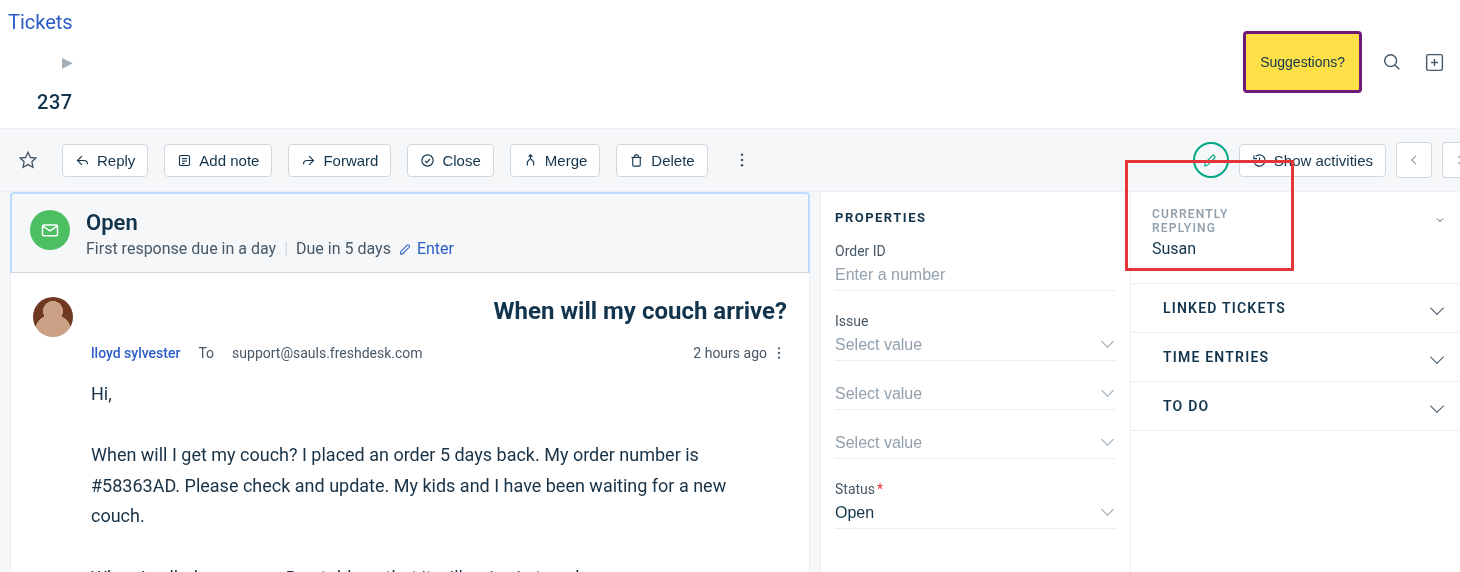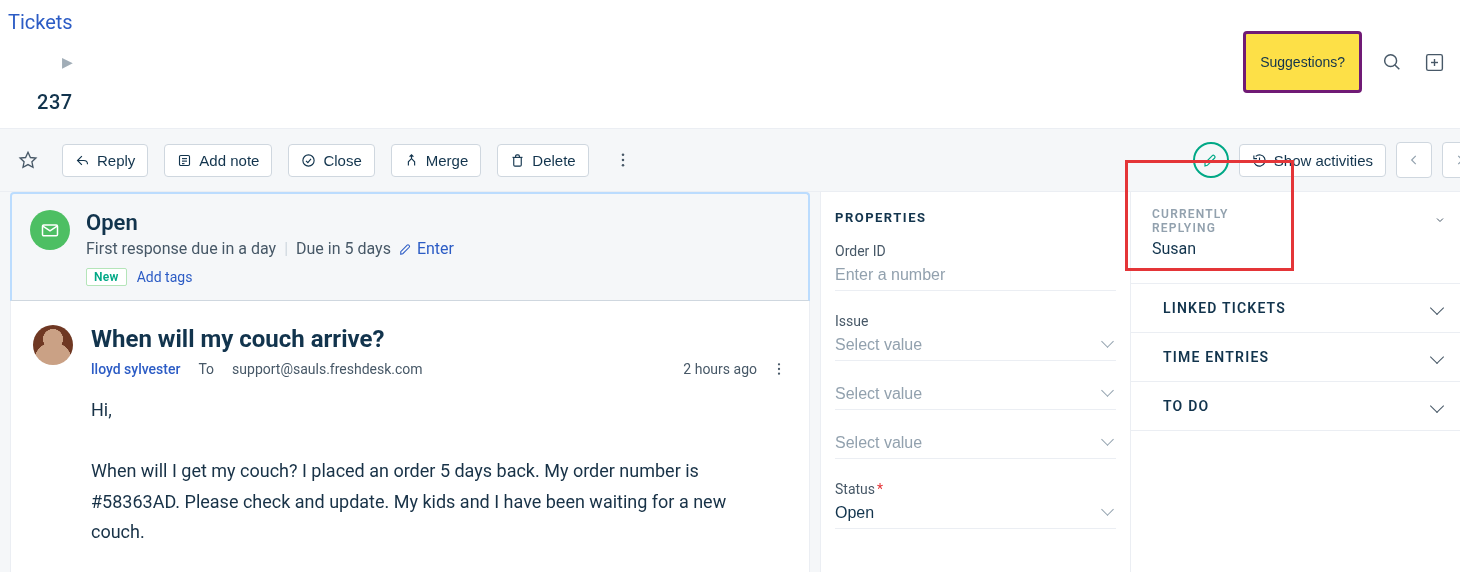--- a/index.html
+++ b/index.html
@@ -40,26 +40,26 @@
   .status-meta .sep { color:#cfd7df; }
   .change-link { color:#2c5cc5; display:inline-flex; align-items:center; gap:4px; cursor:pointer; }
   .tag-row { margin-top:10px; display:flex; align-items:center; gap:10px; }
   .tag-new { border:1px solid #b4e5b9; background:#fff; color:#00a886; padding:1px 7px; border-radius:2px; font-size:12px; font-weight:600; letter-spacing:0.3px; }
   .add-tags { color:#2c5cc5; cursor:pointer; }
 
   
   .ticket-box { background:#fff; border:1px solid #ebeef3; border-top:none; border-radius:0 0 4px 4px; padding:24px 22px; display:flex; gap:18px; }
   .avatar { width:40px; height:40px; border-radius:50%; background:#6f3823; flex:none; background-image: radial-gradient(circle at 50% 35%, #caa185 0 30%, transparent 31%), radial-gradient(circle at 50% 90%, #caa185 0 45%, transparent 46%); }
   .ticket-body { flex:1; min-width:0; }
-  .ticket-subject { font-size:24px; font-weight:700; color:#12344d; margin-bottom:8px; }
+  .ticket-subject { font-size:24px; font-weight:700; color:#12344d; margin-bottom:20px;text-align:right; }
   .msg-header { display:flex; align-items:center; justify-content:space-between; font-size:14px; }
   .msg-from { display:flex; align-items:flex-start; gap:18px; }
   .msg-from .name { color:#2c5cc5; font-weight:500; }
   .msg-from .to { color:#475867; }
-  .msg-time { display:flex; align-items:center; gap:14px; color:#475867;margin-left:14px; }
+  .msg-time { display:flex; align-items:center; gap:4px; color:#475867;margin-left:14px; }
   .msg-text { margin-top:18px; color:#183247; font-size:18px; line-height:1.7; white-space:pre-wrap; max-width:640px; }
 
   
   .props-title { font-size:13px; font-weight:700; letter-spacing:1.5px; color:#12344d; margin-bottom:18px; }
   .field { margin-bottom:22px; border-bottom:1px solid #ebeef3; padding-bottom:4px; position:relative; }
   .field-label { font-size:14px; color:#475867; margin-bottom:5px; display:block; }
   .field-label .req { color:#e43538; margin-left:2px; }
   .field-input { width:100%; border:none; outline:none; font-size:16px; color:#12344d; padding:2px 0; background:transparent; }
   .field-input::placeholder { color:#92a1ae; }
   .has-chevron::after { content:""; position:absolute; right:4px; bottom:14px; width:8px; height:8px; border-right:1.5px solid #92a1ae; border-bottom:1.5px solid #92a1ae; transform:rotate(45deg); }
@@ -117,20 +117,27 @@
       <span>Reply</span>
     </button>
     <button class="tb-btn">
       <svg viewBox="0 0 24 24" fill="none" stroke="#12344d" stroke-width="1.8">
           <rect x="4" y="4" width="16" height="16" rx="2"></rect>
           <line x1="8" y1="9" x2="16" y2="9"></line>
           <line x1="8" y1="13" x2="16" y2="13"></line>
           <line x1="8" y1="17" x2="12" y2="17"></line>
         </svg>
       <span>Add note</span>
+    </button>
+    <button class="tb-btn">
+      <svg viewBox="0 0 24 24" fill="none" stroke="#12344d" stroke-width="1.8">
+          <polyline points="13 5 20 12 13 19"></polyline>
+          <path d="M20 12H10c-4 0-6 2-6 6"></path>
+        </svg>
+      <span>Forward</span>
     </button>
     <button class="tb-btn">
       <svg viewBox="0 0 24 24" fill="none" stroke="#12344d" stroke-width="1.8">
           <circle cx="12" cy="12" r="9"></circle>
           <polyline points="8 12.5 11 15.5 16 9.5"></polyline>
         </svg>
       <span>Close</span>
     </button>
     <button class="tb-btn">
       <svg viewBox="0 0 24 24" fill="none" stroke="#12344d" stroke-width="1.8">
@@ -198,24 +205,20 @@
         <div class="status-meta">
           <span>First response due in a day</span>
           <span class="sep">|</span>
           <span>Due in 5 days</span>
           <span class="change-link">
             <svg width="14" height="14" viewBox="0 0 24 24" fill="none" stroke="#2c5cc5" stroke-width="1.8">
                 <path d="M3 21l3.5-1 11-11a2 2 0 0 0 0-2.8l-.7-.7a2 2 0 0 0-2.8 0l-11 11L3 21z"></path>
               </svg>
             <span>Enter</span>
           </span>
-        </div>
-        <div class="tag-row">
-          <span class="tag-new">New</span>
-          <span class="add-tags">Add tags</span>
         </div>
       </div>
     </div>
 
     <div class="ticket-box">
       <div class="avatar"></div>
       <div class="ticket-body">
         <div class="ticket-subject">When will my couch arrive?</div>
         <div class="msg-header">
           <div class="msg-from">

